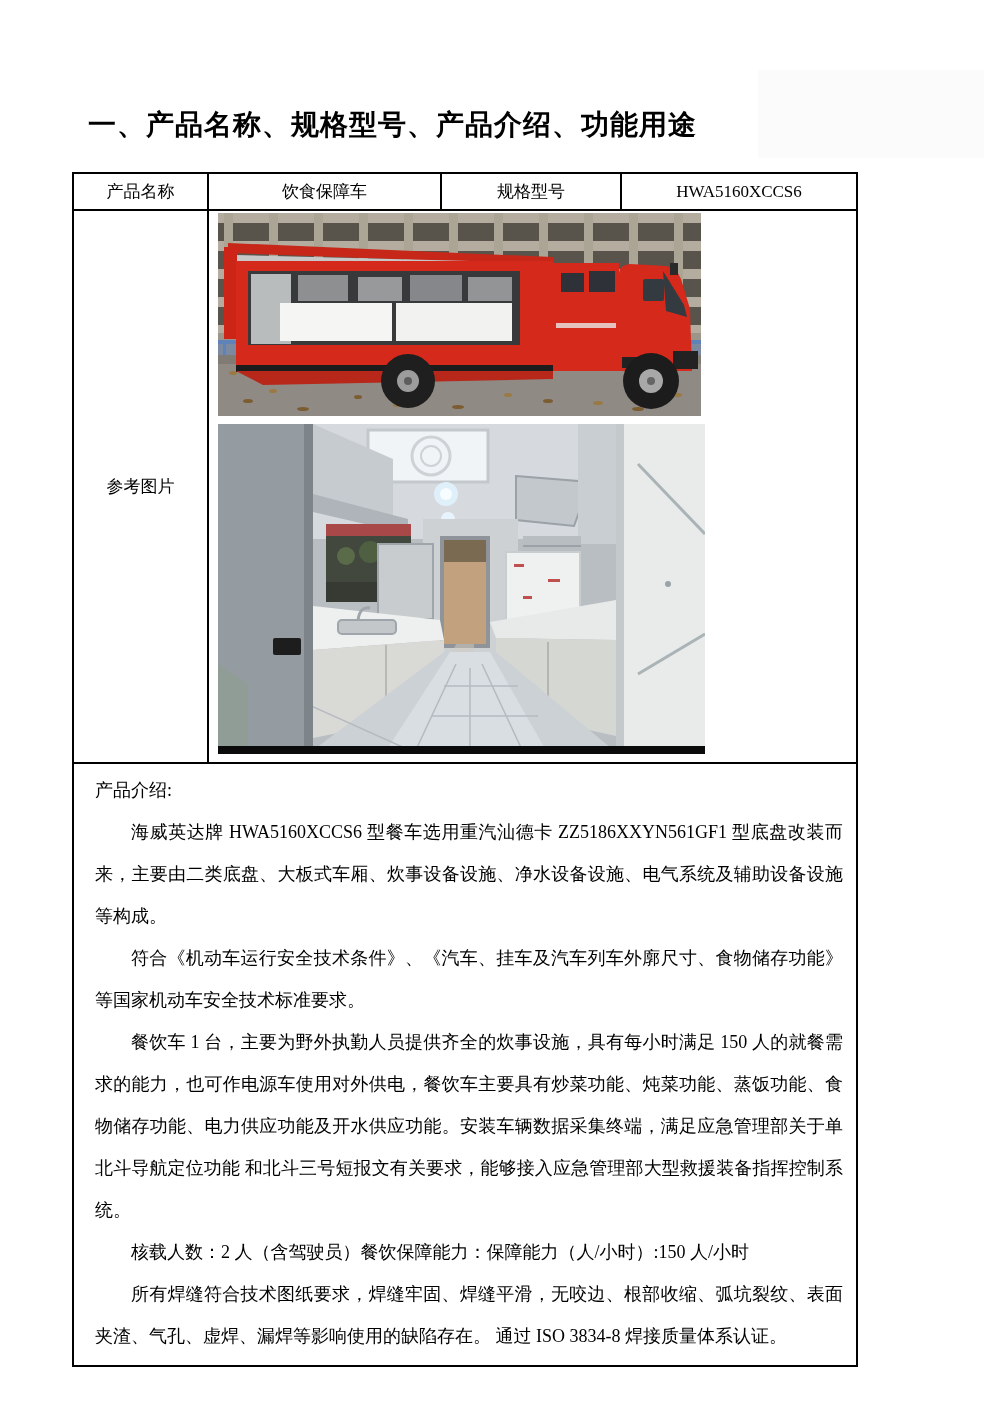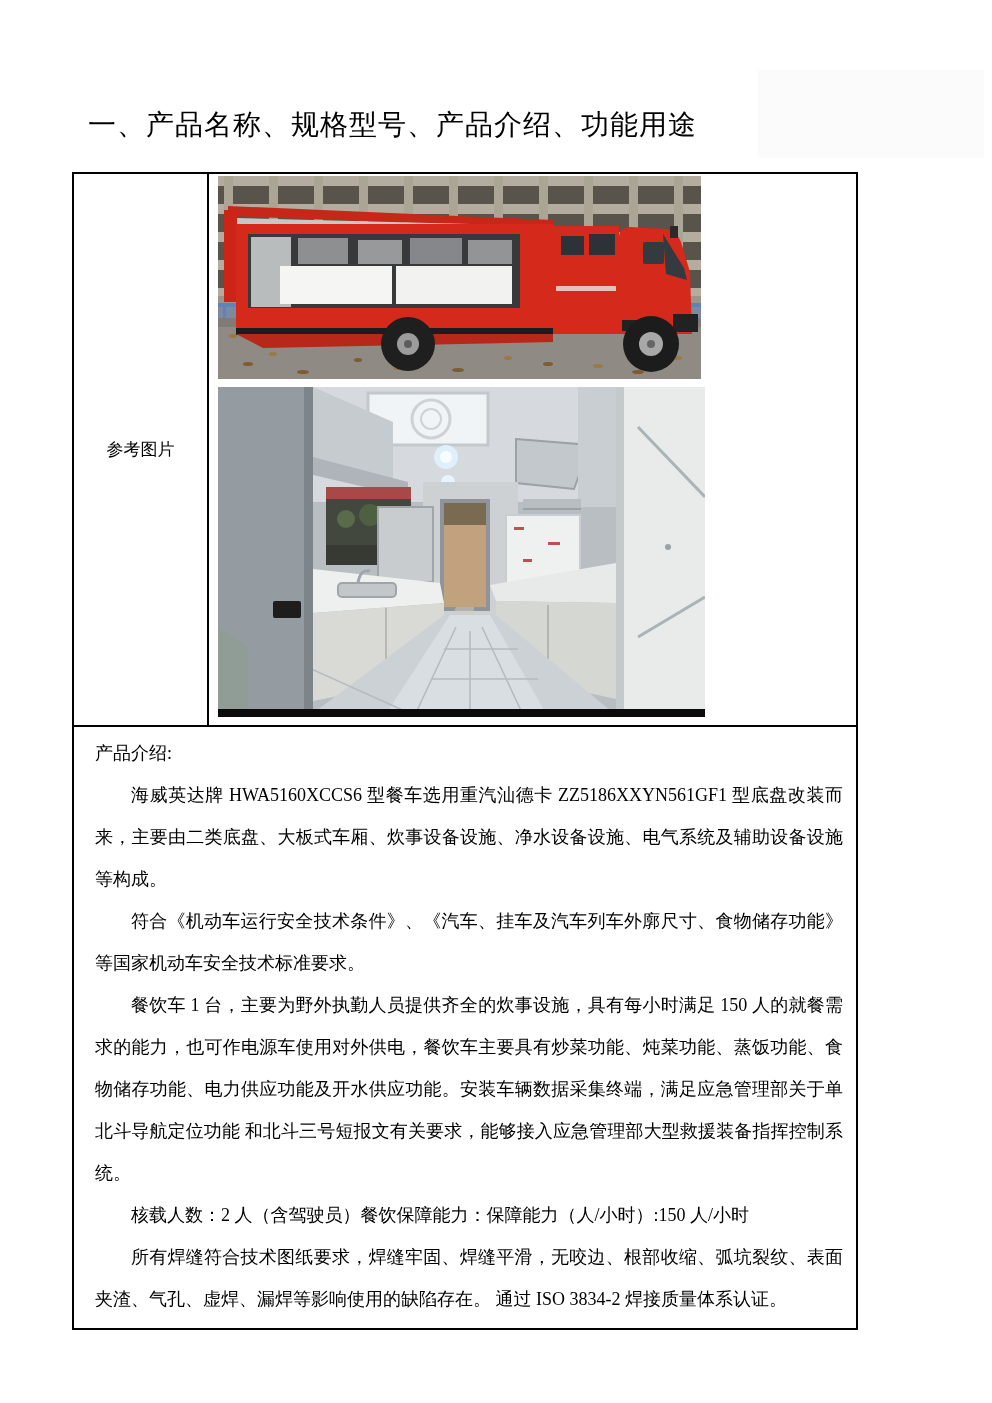--- a/index.html
+++ b/index.html
@@ -7,21 +7,21 @@
     position:relative;width:992px;height:1403px;background:#ffffff;
     font-family:"Liberation Serif","DejaVu Serif",serif;color:#000;
     overflow:hidden;
   }
   .redaction{
     position:absolute;left:758px;top:70px;width:226px;height:88px;
     background:#fbfbfb;
   }
   h1.heading{
     position:absolute;left:88px;top:106px;margin:0;
-    font-size:28px;font-weight:normal;letter-spacing:1px;
+    font-size:28px;font-weight:bold;letter-spacing:1px;
     font-family:"Liberation Serif","DejaVu Serif",serif;
   }
   table.spec{
     position:absolute;left:72px;top:172px;width:784px;
     border-collapse:collapse;table-layout:fixed;
   }
   table.spec td{
     border:2px solid #000;vertical-align:middle;
     font-size:17px;
   }
@@ -47,20 +47,26 @@
   <h1 class="heading">一、产品名称、规格型号、产品介绍、功能用途</h1>
 
   <table class="spec">
     <colgroup>
       <col style="width:135px">
         <col style="width:233px">
         <col style="width:180px">
         <col style="width:236px">
     </colgroup>
     <tbody>
+        <tr class="row-head">
+      <td>产品名称</td>
+      <td>饮食保障车</td>
+      <td>规格型号</td>
+      <td>HWA5160XCCS6</td>
+    </tr>
     <tr class="row-images">
       <td class="ref-label">参考图片</td>
       <td class="images-cell" colspan="3">
 
         <svg class="photo" width="483" height="203" viewBox="0 0 483 203" xmlns="http://www.w3.org/2000/svg">
           <g>
             <rect x="0" y="0" width="483" height="134" fill="#58534b"></rect>
             <g fill="#b3ac9f">
               <rect x="0" y="0" width="483" height="10"></rect>
               <rect x="0" y="28" width="483" height="10"></rect>
@@ -247,19 +253,19 @@
 
       </td>
     </tr>
     <tr class="row-intro">
       <td class="intro-cell" colspan="4">
         <p class="intro-title">产品介绍:</p>
         <p>海威英达牌 HWA5160XCCS6 型餐车选用重汽汕德卡 ZZ5186XXYN561GF1 型底盘改装而来，主要由二类底盘、大板式车厢、炊事设备设施、净水设备设施、电气系统及辅助设备设施等构成。</p>
         <p>符合《机动车运行安全技术条件》、《汽车、挂车及汽车列车外廓尺寸、食物储存功能》等国家机动车安全技术标准要求。</p>
         <p>餐饮车 1 台，主要为野外执勤人员提供齐全的炊事设施，具有每小时满足 150 人的就餐需求的能力，也可作电源车使用对外供电，餐饮车主要具有炒菜功能、炖菜功能、蒸饭功能、食物储存功能、电力供应功能及开水供应功能。安装车辆数据采集终端，满足应急管理部关于单北斗导航定位功能 和北斗三号短报文有关要求，能够接入应急管理部大型救援装备指挥控制系统。</p>
         <p>核载人数：2 人（含驾驶员）餐饮保障能力：保障能力（人/小时）:150 人/小时</p>
-        <p>所有焊缝符合技术图纸要求，焊缝牢固、焊缝平滑，无咬边、根部收缩、弧坑裂纹、表面夹渣、气孔、虚焊、漏焊等影响使用的缺陷存在。 通过 ISO 3834-2 焊接质量体系认证。</p>
+        <p>所有焊缝符合技术图纸要求，焊缝牢固、焊缝平滑，无咬边、根部收缩、弧坑裂纹、表面夹渣、气孔、虚焊、漏焊等影响使用的缺陷存在。 通过 ISO 3834-8 焊接质量体系认证。</p>
       </td>
     </tr>
   </tbody>
     </table>
 
 </div>
 
 </body></html>

